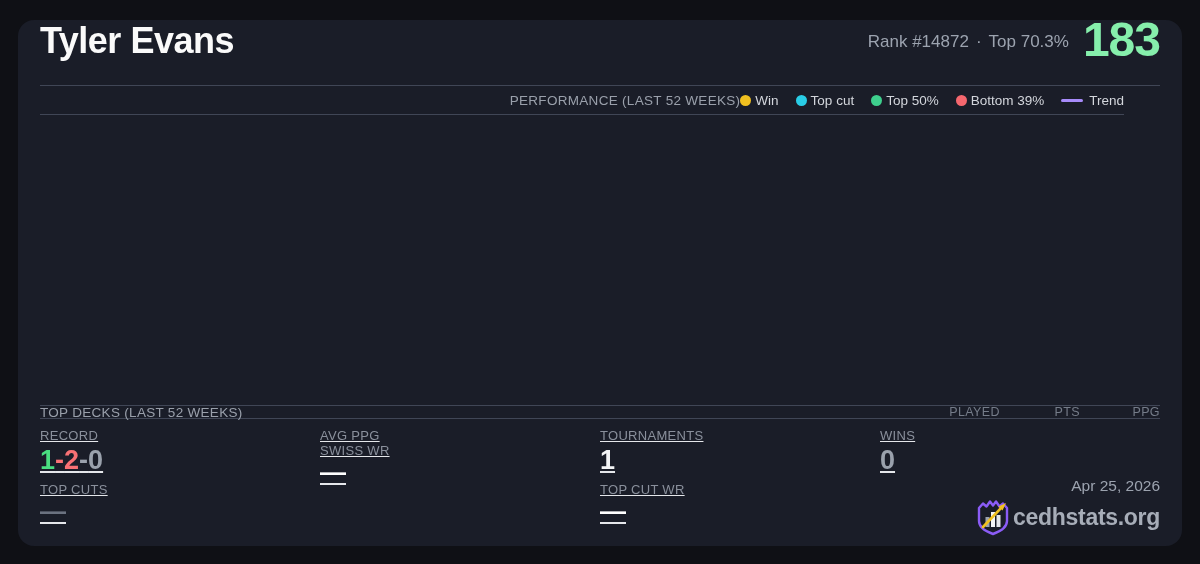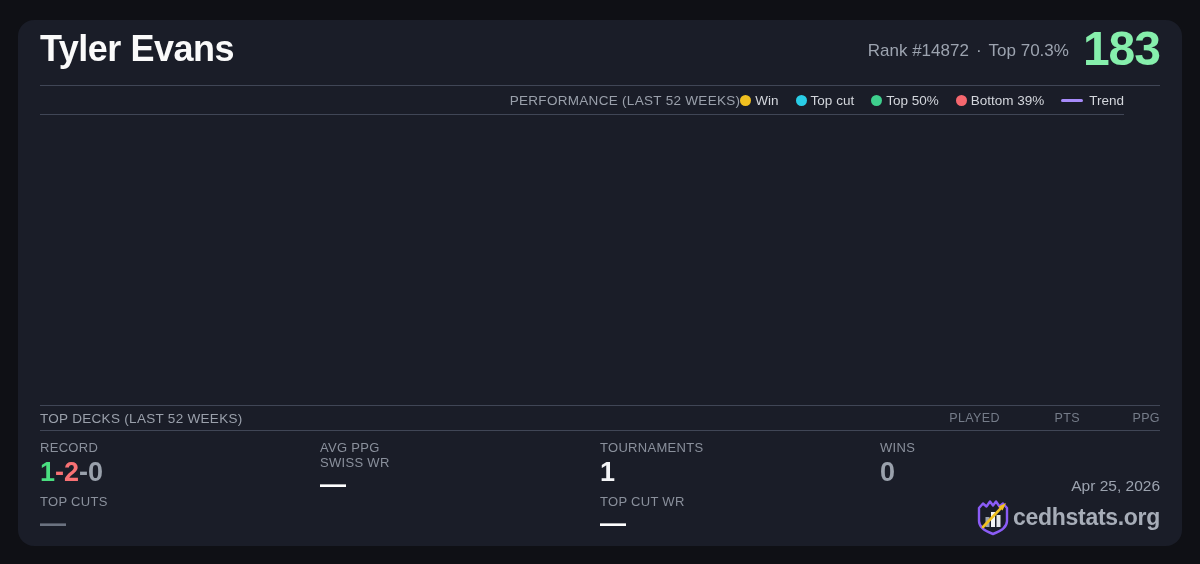--- a/index.html
+++ b/index.html
@@ -11,21 +11,21 @@
   }
   .card {
     position:absolute; left:18px; top:20px;
     width:1164px; height:526px;
     background:#1a1d28;
     border-radius:16px;
     padding:0 22px;
   }
   
   .hdr {
-    display:flex; justify-content:space-between; align-items:center;
+    display:flex; justify-content:space-between; align-items:flex-start;
     height:66px; padding-bottom:8px;
     border-bottom:1px solid #404656;
     gap:31px;
   }
   .player-name { font-size:36px; font-weight:700; color:#fafafa; letter-spacing:-0.5px; }
   .hdr-right { display:flex; align-items:flex-end; gap:14px; }
   .rank { font-size:17px; color:#9ca3af; padding-bottom:7px; white-space:nowrap; }
   .rank .sep { margin:0 7px; color:#9ca3af; }
   .score { font-size:48px; font-weight:700; line-height:0.82; letter-spacing:-1px; }
   
@@ -37,30 +37,31 @@
   .sec-title { font-size:13.5px; color:#9aa0ab; letter-spacing:0.3px; }
   .legend { display:flex; align-items:center; gap:17px; }
   .legend-item { display:flex; align-items:center; gap:4px; font-size:13.5px; color:#d3d6dc; }
   .legend-dot { width:11px; height:11px; border-radius:50%; display:inline-block; }
   .legend-line { width:22px; height:3px; border-radius:2px; display:inline-block; margin-right:2px; }
   
   .chart { height:290px; }
   
   .decks-hdr {
     display:flex; justify-content:space-between; align-items:center;
-    height:26px;
+    height:14px;
     border-top:1px solid #404656;
     border-bottom:1px solid #404656;
   }
   .deck-cols { display:flex; }
   .deck-col { width:80px; text-align:right; font-size:12.5px; color:#757c89; letter-spacing:0.4px; }
   
   .stats {
     display:grid; grid-template-columns:repeat(4,280px);
     padding-top:9px;
+    text-decoration:underline;
   }
   .stat-label { font-size:13px; color:#8a909c; letter-spacing:0.3px; }
   .stat-value { font-size:27px; font-weight:700; line-height:1.12; margin:2px 0 7px; color:#f3f4f6; }
   .stat-value.dash { font-size:26px; margin-top:0; }
   
   .footer { position:absolute; right:22px; bottom:10px; text-align:right; }
   .date { font-size:15.5px; color:#9ca3af; margin-bottom:3px; }
   .brand { display:flex; align-items:center; justify-content:flex-end; gap:2px; }
   .brand-text { font-size:23px; font-weight:700; color:#a7adb8; letter-spacing:-0.3px; }
 </style>

